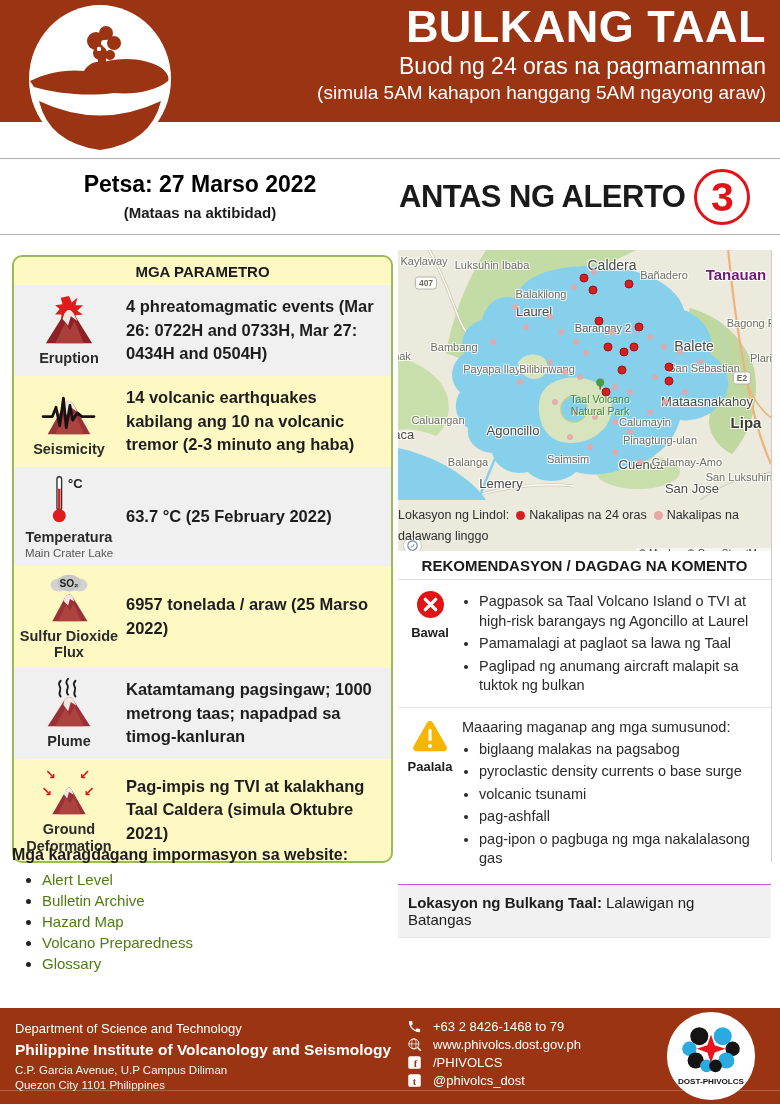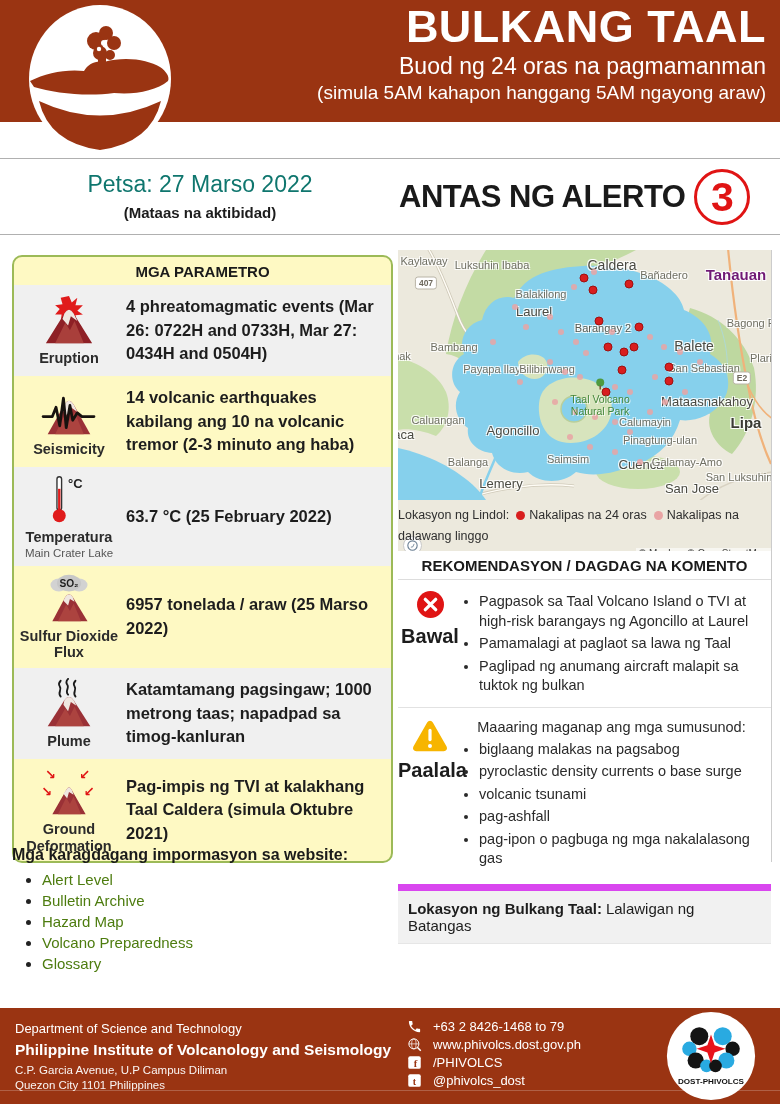--- a/index.html
+++ b/index.html
@@ -9,21 +9,21 @@
   .banner{position:absolute;left:0;top:0;width:780px;height:122px;background:#9a3412;}
   .banner-text{position:absolute;right:14px;top:3px;text-align:right;color:#fff;}
   .banner-title{font-size:45px;font-weight:bold;line-height:1.08;letter-spacing:.5px;}
   .banner-sub{font-size:23px;margin-top:1px;}
   .banner-sub2{font-size:19px;margin-top:2px;}
   .hdr-logo{position:absolute;left:26px;top:3px;width:148px;height:152px;}
   
   .date-row{position:absolute;left:0;top:158px;width:780px;height:75px;background:#fff;
             border-top:1px solid #b0b0b0;border-bottom:1px solid #b0b0b0;}
   .petsa-block{position:absolute;left:55px;top:12px;width:290px;text-align:center;}
-  .petsa{font-size:23px;font-weight:normal;color:#0f766e;}
+  .petsa{font-size:23px;font-weight:bold;color:#000000;}
   .petsa-note{font-size:15px;font-weight:bold;margin-top:6px;color:#1c1c1c;}
   .alert-block{position:absolute;left:399px;top:10px;display:flex;align-items:center;gap:9px;}
   .alert-label{font-size:31px;font-weight:bold;color:#1a1a1a;letter-spacing:-.5px;line-height:54px;}
   .alert-circle{width:50px;height:50px;border:3.5px solid #e01414;border-radius:50%;
     color:#e01414;font-size:41px;font-weight:bold;display:flex;align-items:center;justify-content:center;}
   
   .params-card{position:absolute;left:12px;top:255px;width:377px;border:2px solid #9cba57;
                border-radius:10px;overflow:hidden;background:#fef9c3;}
   .params-title{text-align:center;font-weight:bold;font-size:15px;padding:6px 0 5px;color:#1a1a1a;}
   .p-row{display:flex;align-items:center;min-height:91px;}
@@ -64,27 +64,27 @@
   .legend-dot.red{background:#d81e1e;}
   .legend-dot.pink{background:#e9a4a4;}
   .legend-line2 span{margin-right:16px;}
   
   .rec-panel{position:absolute;left:398px;top:551px;width:373px;background:#fff;}
   .right-border{position:absolute;left:771px;top:250px;height:612px;width:0;border-left:1px solid #ccc;}
   .rec-title{font-weight:bold;font-size:15px;text-align:center;padding:6px 2px 5px;color:#1a1a1a;
              border-bottom:1px solid #ddd;}
   .rec-row{display:flex;padding:9px 6px 5px 0;}
   .rec-icon-col{width:64px;flex:none;text-align:center;padding-top:2px;}
-  .rec-label{font-weight:bold;font-size:20px;margin-top:3px;color:#1c1c1c;}
+  .rec-label{font-weight:bold;font-size:13px;margin-top:3px;color:#1c1c1c;}
   .rec-content{flex:1;font-size:14.5px;color:#2a2a2a;padding-right:4px;}
   .rec-content ul{margin:0 0 0 17px;padding:0;}
   .rec-content li{margin:3px 0;line-height:1.35;}
-  .rec-intro{margin:1px 0 3px;line-height:1.3;text-align:center;}
+  .rec-intro{margin:1px 0 3px;line-height:1.3;}
   .rec-divider{border-top:1px solid #e2e2e2;margin:3px 0 0;}
-  .location-bar{background:#f1f1f1;border-top:7px solid #d946ef;border-bottom:1px solid #e6e6e6;
+  .location-bar{background:#f1f1f1;border-top:1px solid #d946ef;border-bottom:1px solid #e6e6e6;
                 padding:9px 10px;font-size:15px;margin-top:7px;color:#1d1d1d;}
   .location-bar b{margin-right:4px;}
   
   .footer{position:absolute;left:0;bottom:0;width:780px;height:96px;background:#9a3412;color:#fff;}
   .footer-line{position:absolute;left:0;right:0;bottom:13px;border-top:1px solid rgba(255,255,255,.22);}
   .footer-left{position:absolute;left:15px;top:13px;line-height:1.3;}
   .f-dept{font-size:13px;}
   .f-inst{font-size:15.5px;font-weight:bold;margin:2px 0 3px;}
   .f-addr{font-size:11.5px;opacity:.95;}
   .footer-contacts{position:absolute;left:407px;top:11px;}

